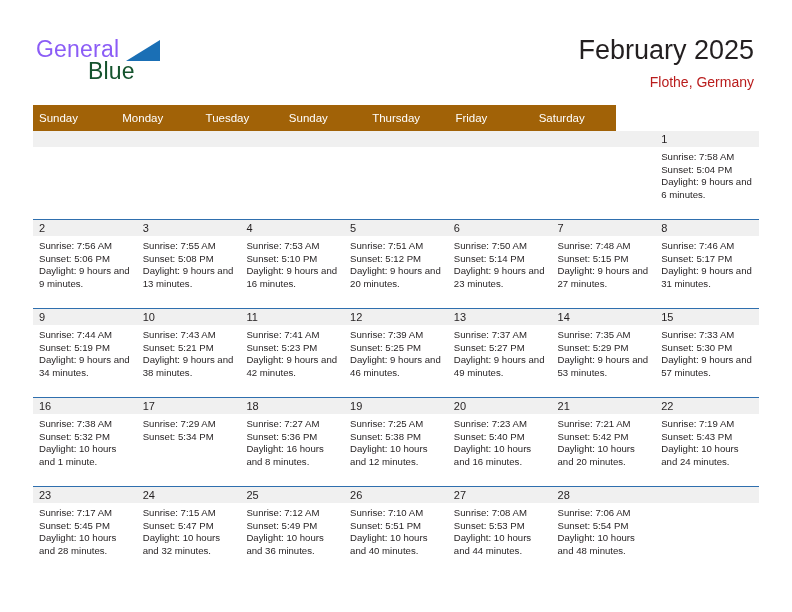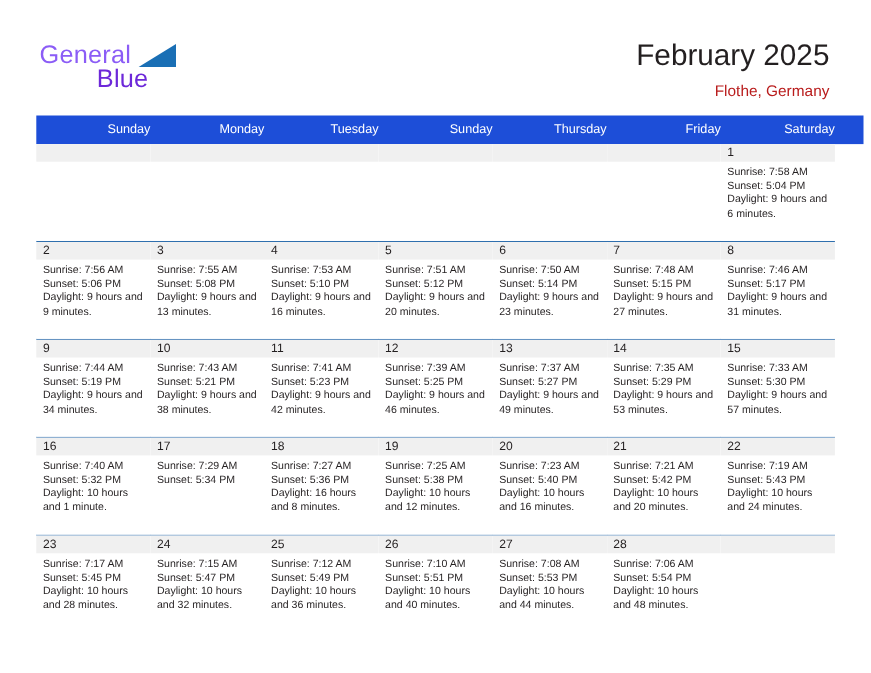--- a/index.html
+++ b/index.html
@@ -47,21 +47,21 @@
     letter-spacing: 0.2px;
     color: #8b5cf6;
     font-family: "Liberation Sans", sans-serif;
   }
   .logo-blue {
     position: absolute;
     left: 52px;
     top: 22px;
     font-size: 23px;
     letter-spacing: 0.2px;
-    color: #6d28d9;
+    color: #14532d;
     font-family: "Liberation Sans", sans-serif;
     text-align: right;
   }
   .logo-triangle {
     position: absolute;
     left: 90px;
     top: 4px;
     width: 0;
     height: 0;
     border-left: 34px solid transparent;
@@ -91,23 +91,22 @@
   
   .calendar {
     position: absolute;
     left: 33px;
     top: 105px;
     width: 726px;
   }
 
   .weekday-row {
     display: flex;
-    width: 752px;
-    background: #1d4ed8;
-    text-align: right;
+    width: 583px;
+    background: #a16207;
   }
   .weekday-cell {
     width: 103.714px;
     box-sizing: border-box;
     padding: 5px 0 5px 6px;
     color: #ffffff;
     font-size: 11.5px;
     line-height: 16px;
     white-space: nowrap;
   }
@@ -326,21 +325,21 @@
               <div>Sunrise: 7:33 AM</div>
               <div>Sunset: 5:30 PM</div>
               <div class="daylight-line">Daylight: 9 hours and 57 minutes.</div>
             </div>
           </div>
         </div>
         <div class="week-row">
           <div class="day-cell">
             <div class="day-number-band">16</div>
             <div class="day-body">
-              <div>Sunrise: 7:40 AM</div>
+              <div>Sunrise: 7:38 AM</div>
               <div>Sunset: 5:32 PM</div>
               <div class="daylight-line">Daylight: 10 hours and 1 minute.</div>
             </div>
           </div>
           <div class="day-cell">
             <div class="day-number-band">17</div>
             <div class="day-body">
               <div>Sunrise: 7:29 AM</div>
               <div>Sunset: 5:34 PM</div>
             </div>

